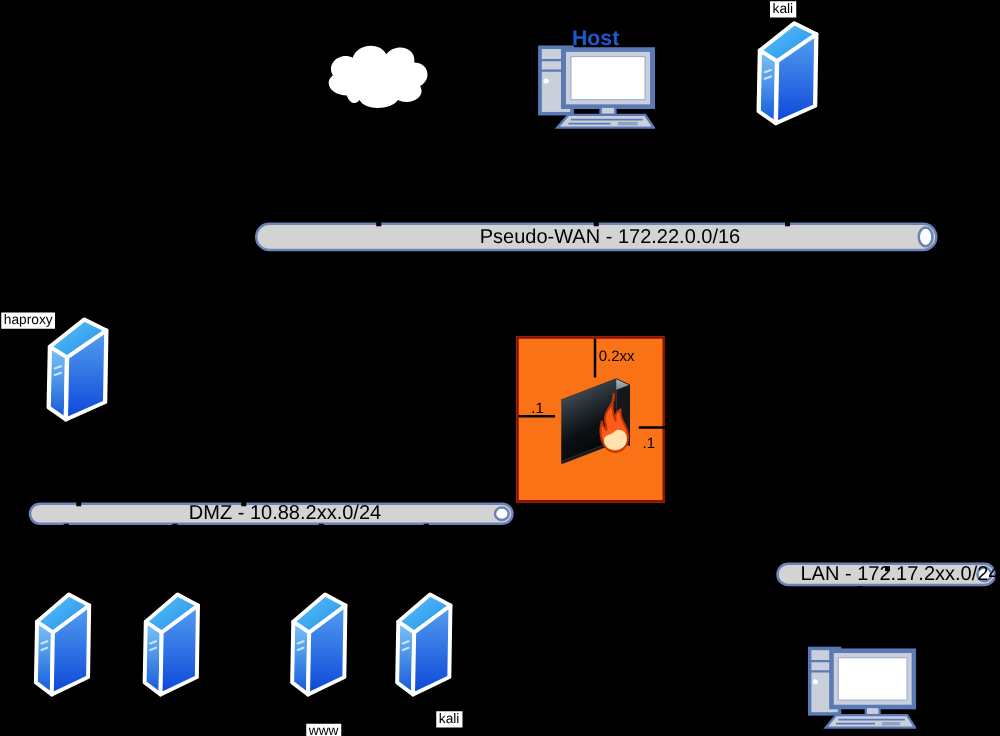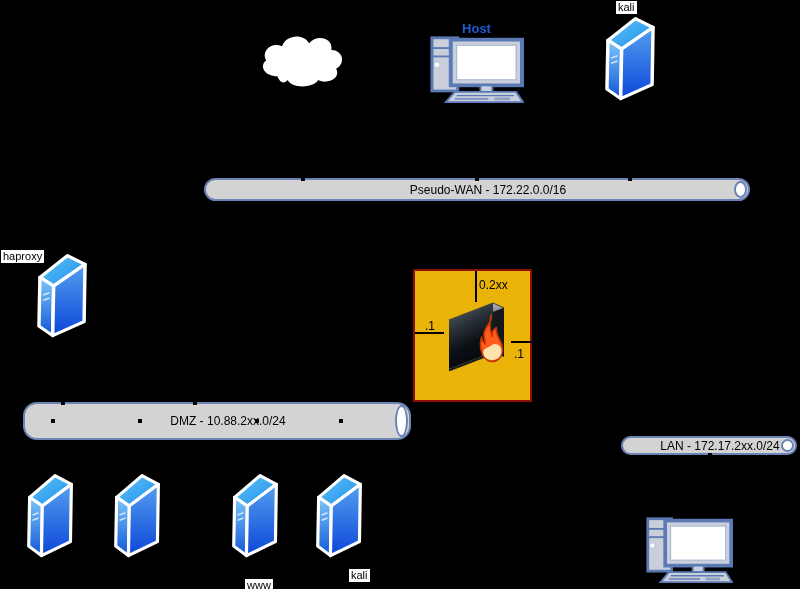--- a/index.html
+++ b/index.html
@@ -12,44 +12,44 @@
   
   .bus{
     position:absolute;
     background:#d3d3d3;
     border:2px solid #6b83b5;
     border-radius:14px;
     box-sizing:border-box;
     display:flex;align-items:center;justify-content:center;
   }
   .bus-label{
-    font-size:12px;color:#000;white-space:nowrap;line-height:1;
+    font-size:16px;color:#000;white-space:nowrap;line-height:1;
     position:relative;z-index:2;margin-left:22px;
   }
   .bus-endcap{
     position:absolute;right:1px;top:1px;bottom:1px;width:13px;
     background:#ffffff;border:2px solid #6b83b5;border-radius:50%;
     box-sizing:border-box;z-index:1;
   }
   
   .chip{
     position:absolute;background:#ffffff;color:#000;
     font-size:11px;line-height:13px;padding:0 2px;white-space:nowrap;
   }
   
   .zone{
     position:absolute;left:413px;top:269px;width:119px;height:133px;
-    background:#eab308;border:2px solid #8c1007;box-sizing:border-box;
+    background:#f97316;border:2px solid #8c1007;box-sizing:border-box;
   }
   .zone-line{position:absolute;background:#000;}
   .zl{position:absolute;font-size:12px;color:#000;line-height:1;white-space:nowrap;}
   .notch{position:absolute;width:4px;height:4px;background:#000;}
   .node-label-host{
     position:absolute;left:429px;top:22px;width:95px;text-align:center;
-    color:#1d5ad1;font-weight:bold;font-size:13px;line-height:1;
+    color:#1d5ad1;font-weight:bold;font-size:17px;line-height:1;
   }
   svg{display:block;}
 </style>
 </head>
 <body>
 
 <svg width="0" height="0" style="position:absolute" aria-hidden="true">
   <defs>
     <linearGradient id="srvTop" x1="0" y1="0" x2="1" y2="1">
       <stop offset="0" stop-color="#5fc2fa"></stop>
@@ -153,32 +153,32 @@
       <polygon points="2,25 46,8 46,57 2,74" fill="url(#fwFront)"></polygon>
       <polygon points="2,74 46,57 46,59.5 2,76.5" fill="#171c21"></polygon>
       <g transform="translate(33,20)">
         <path d="M11,0 C13,7 5,11 4,19 C3.5,23 6,26 5,29 C3,27 1.8,25 1.5,22 C0.3,26 0,30 0.8,34 C2.2,42 7,46.5 12,46.5 C18,46.5 22.5,41.5 22.5,34.5 C22.5,25 15,21.5 16.5,12.5 C13,14.5 11.5,17.5 12.5,21.5 C9.5,15.5 9.5,7.5 11,0 Z" fill="#ff5c1a" stroke="#c23505" stroke-width="1.6" stroke-linejoin="round"></path>
         <path d="M12,30 C16,27 21.5,30.5 21.5,36 C21.5,41.8 17.3,45 12,45 C7,45 3.2,42 3.2,37.2 C3.2,32.8 8,33.4 12,30 Z" fill="#ffe3ae"></path>
       </g>
     </svg>
   </div>
 </div>
 
-<div class="bus" style="left:23px;top:402px;width:388px;height:38px">
+<div class="bus" style="left:23px;top:402px;width:388px;height:18px">
   <span class="bus-label">DMZ - 10.88.2xx.0/24</span>
   <span class="bus-endcap"></span>
 </div>
 <div class="notch" style="left:61px;top:401px"></div>
 <div class="notch" style="left:193px;top:401px"></div>
 <div class="notch" style="left:51px;top:419px"></div>
 <div class="notch" style="left:138px;top:419px"></div>
 <div class="notch" style="left:255px;top:419px"></div>
 <div class="notch" style="left:339px;top:419px"></div>
 
-<div class="bus" style="left:621px;top:436px;width:176px;height:19px">
+<div class="bus" style="left:621px;top:450px;width:176px;height:19px">
   <span class="bus-label">LAN - 172.17.2xx.0/24</span>
   <span class="bus-endcap"></span>
 </div>
 <div class="notch" style="left:708px;top:453px"></div>
 <div class="notch" style="left:686px;top:469px"></div>
 
 <div class="abs" style="left:26px;top:473px;width:49px;height:87px">
   <svg viewBox="0 0 54 100" width="49" height="87" preserveAspectRatio="none">
     <g stroke="#ffffff" stroke-width="3.5" stroke-linejoin="round">
       <polygon points="4,28 32,3 50,13 18,38" fill="url(#srvTop)"></polygon>

